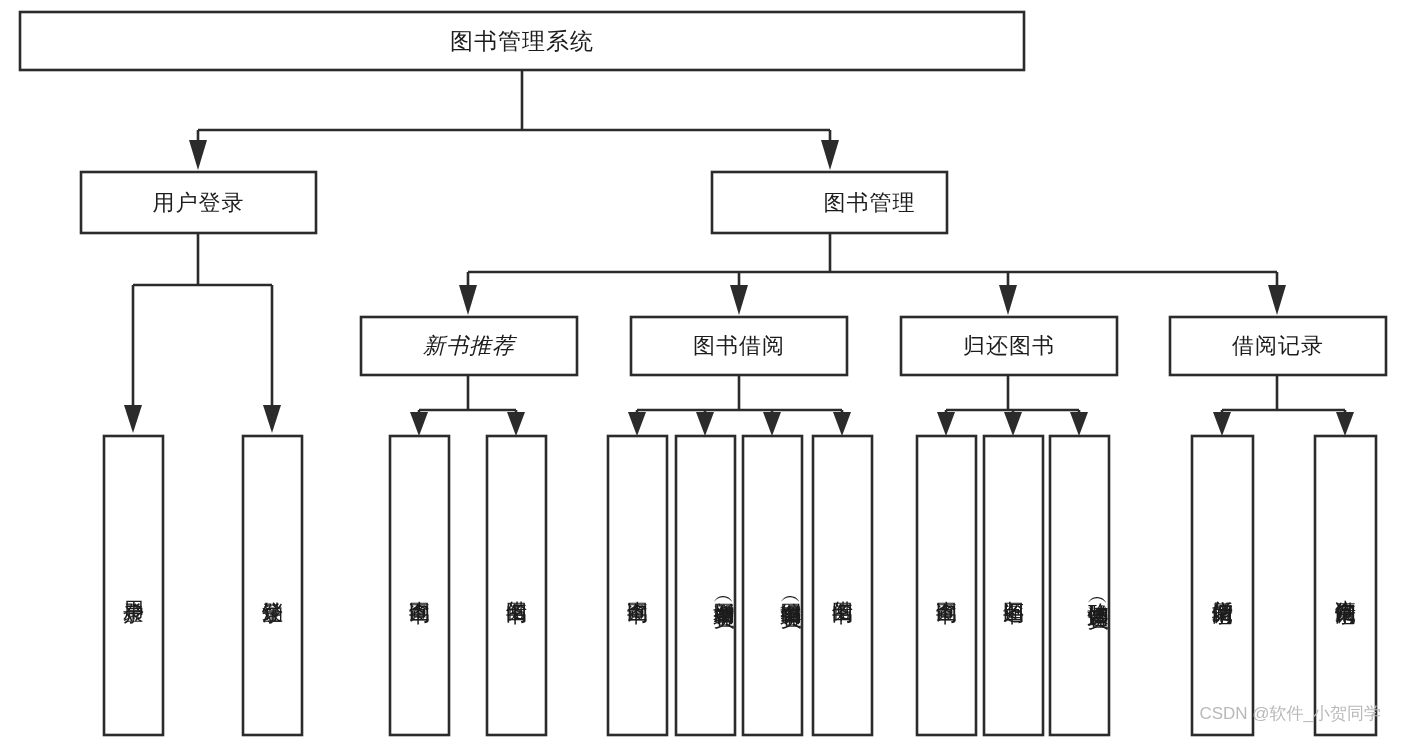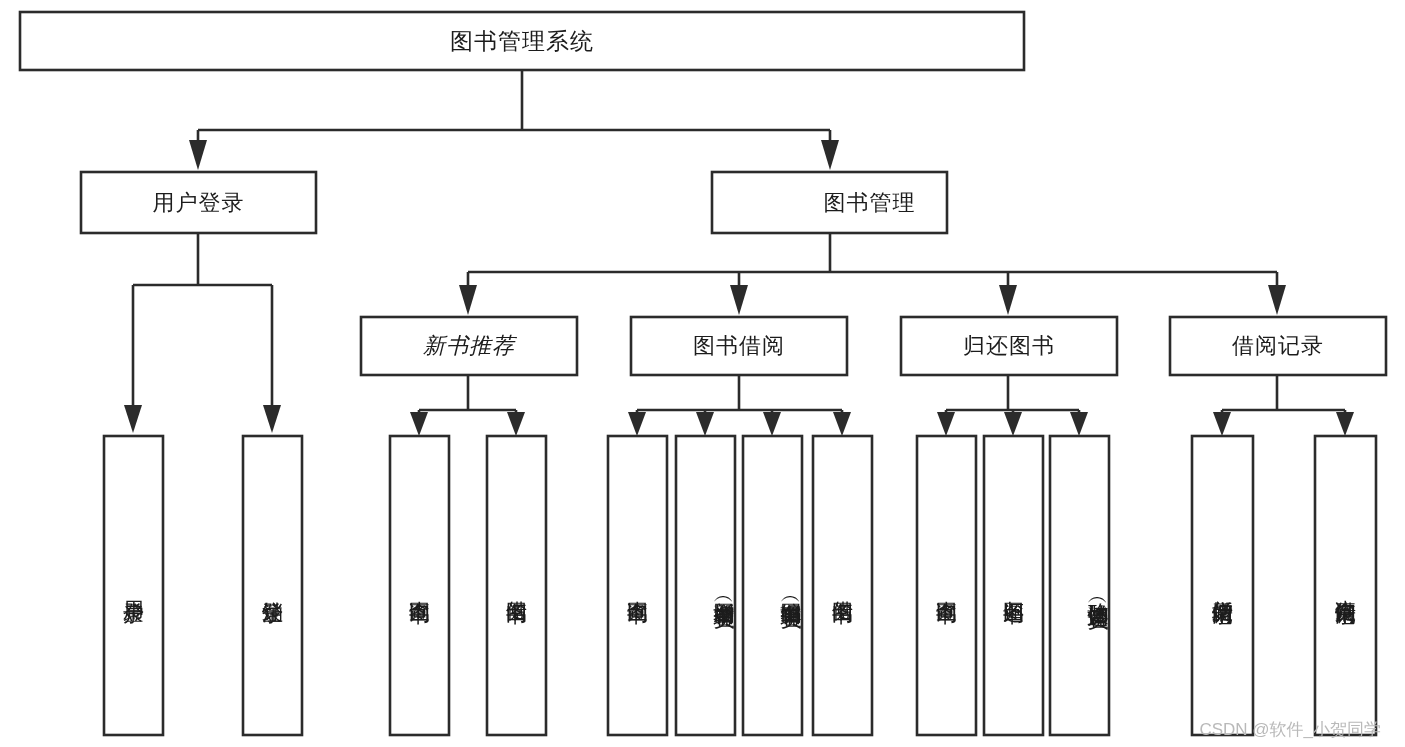--- a/index.html
+++ b/index.html
@@ -66,21 +66,21 @@
     font-size: 22px;
     letter-spacing: 1px;
     color: #1c1c1c;
     white-space: nowrap;
     pointer-events: none;
     border-radius: 13px;
   }
   .watermark {
     position: absolute;
     right: 24px;
-    bottom: 6px;
+    bottom: 22px;
     font-family: "Liberation Sans", "DejaVu Sans", sans-serif;
     font-size: 17px;
     color: #b9b9b9;
     white-space: nowrap;
     pointer-events: none;
     margin-top: 44px;
   }
 </style>
 </head>
 <body>

